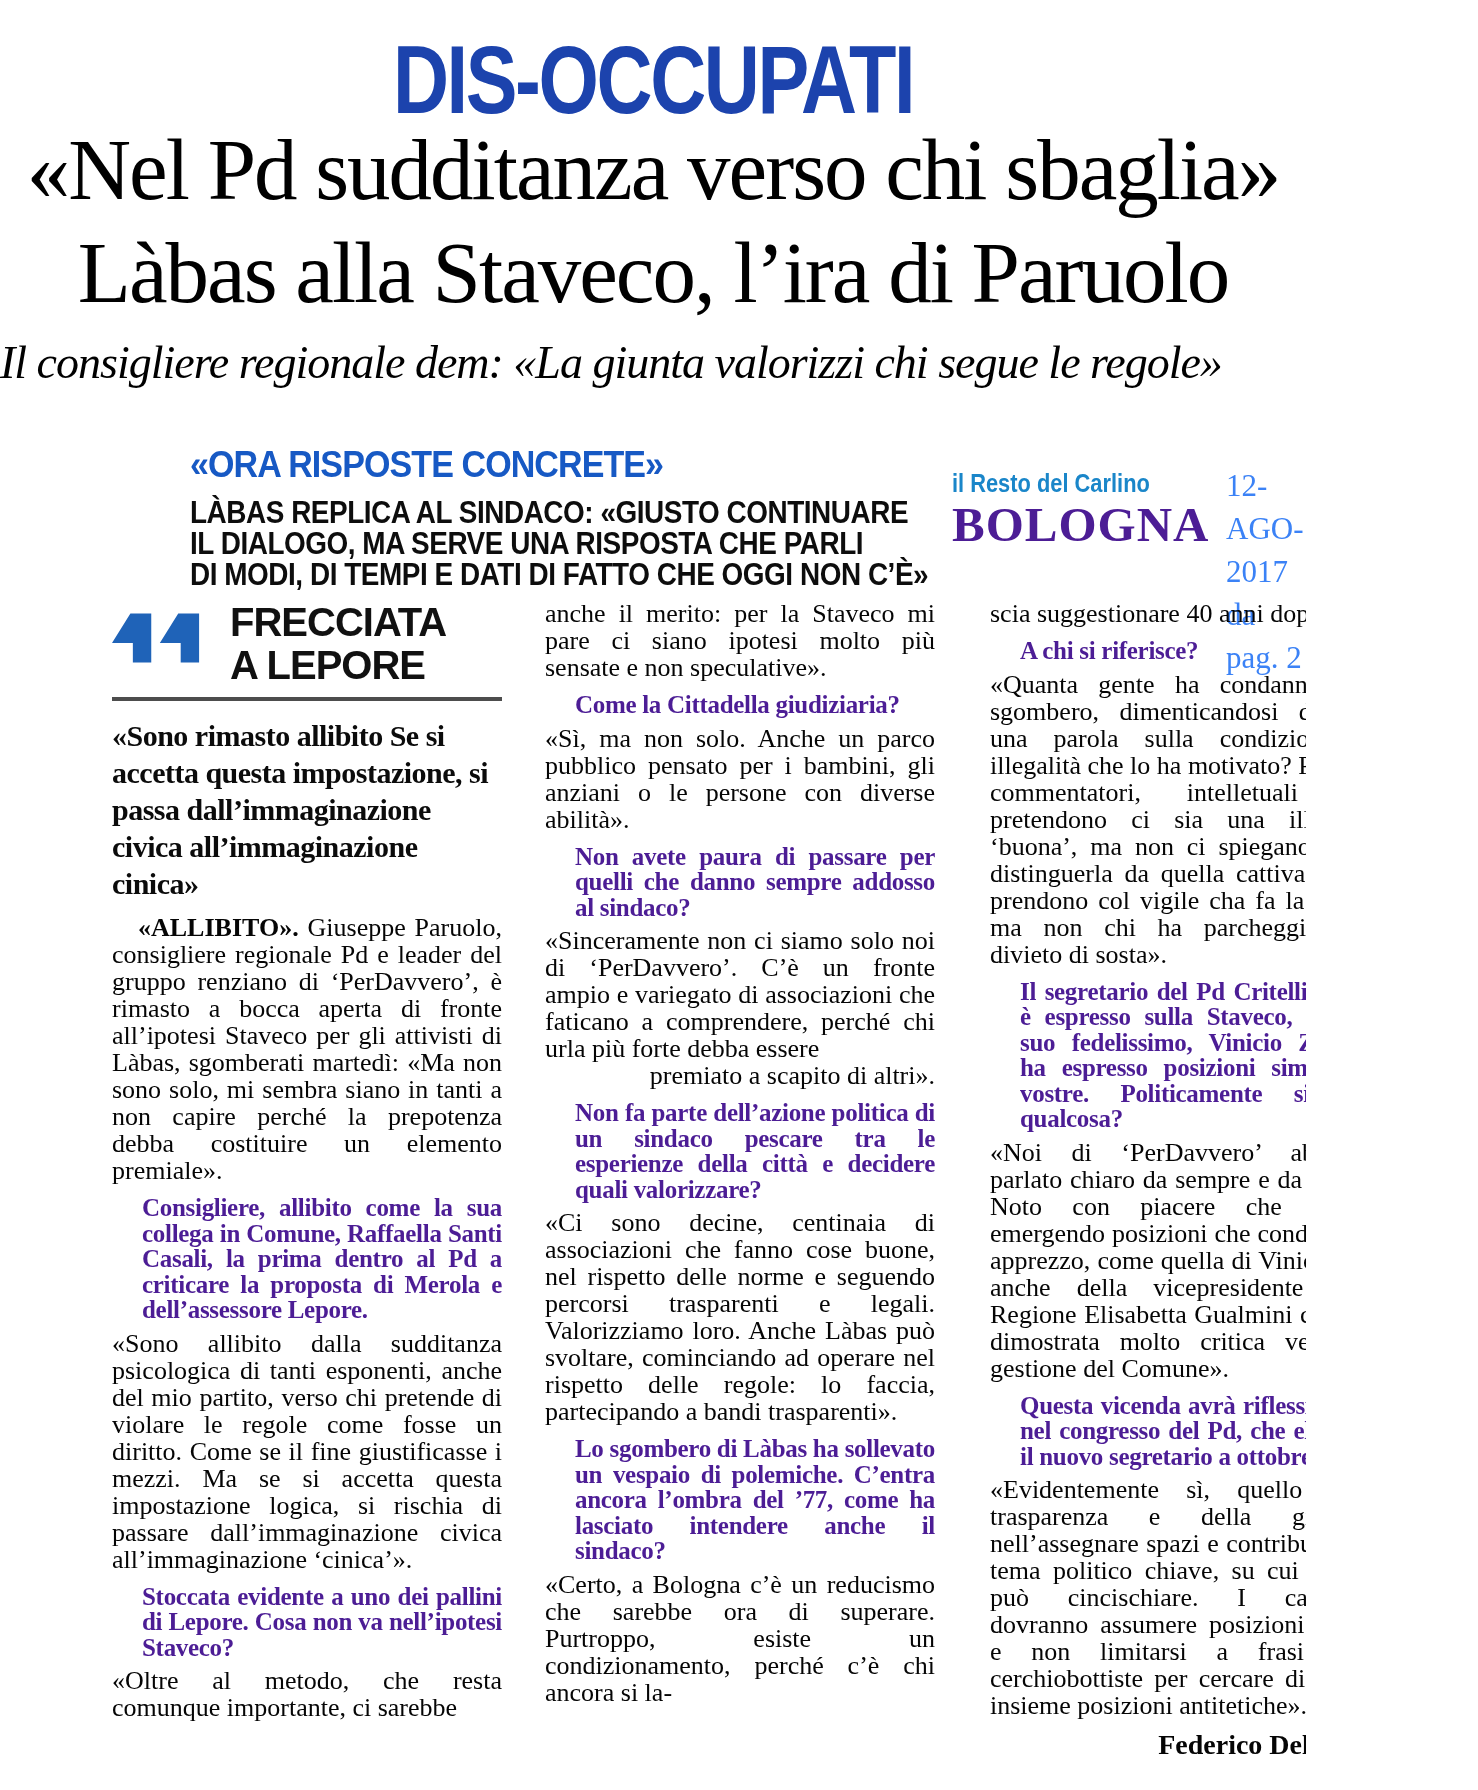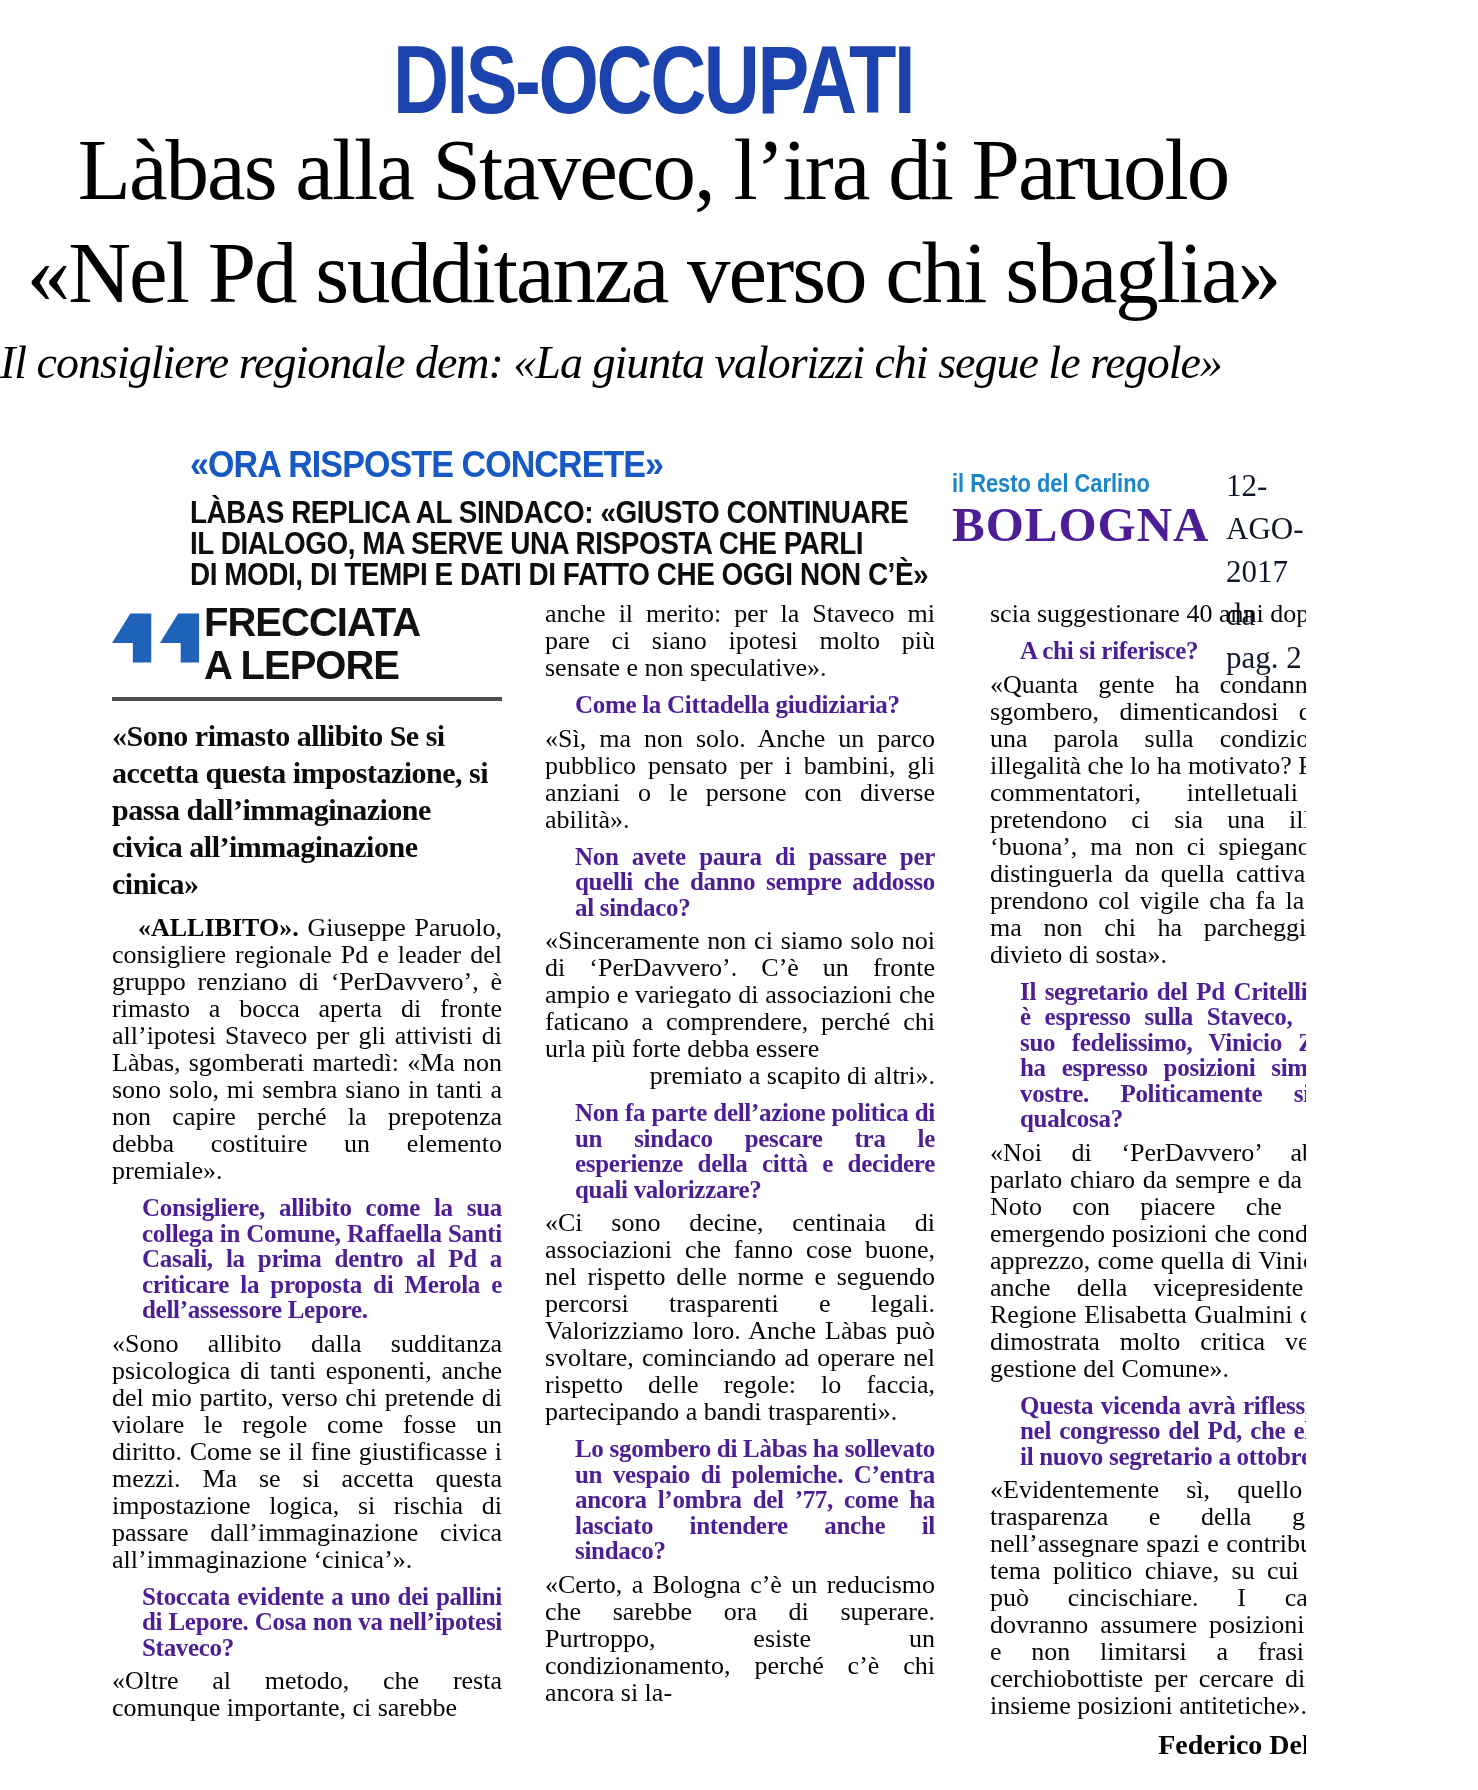--- a/index.html
+++ b/index.html
@@ -25,31 +25,31 @@
   .sf-line{font-family:"Liberation Sans",sans-serif;font-weight:bold;font-size:31px;
            line-height:31px;color:#0d0d0d;transform:scaleX(0.9);transform-origin:left;
            white-space:nowrap;letter-spacing:-0.5px;}
 
   
   .masthead{position:absolute;left:952px;top:468px;}
   .mh-top{font-family:"Liberation Sans",sans-serif;font-weight:bold;font-size:26px;
           color:#1a86c9;transform:scaleX(0.84);transform-origin:left;white-space:nowrap;}
   .mh-bottom{font-family:"Liberation Serif",serif;font-weight:bold;font-size:49px;
              line-height:49px;color:#4c1d95;letter-spacing:1px;margin-top:1px;white-space:nowrap;}
-  .dateblock{position:absolute;left:1226px;top:464px;font-size:31px;line-height:43px;color:#0f172a;}
+  .dateblock{position:absolute;left:1226px;top:464px;font-size:31px;line-height:43px;color:#3b82f6;}
 
   
   .col{position:absolute;top:600px;width:390px;text-align:justify;
        font-size:26px;line-height:27px;color:#050505;}
   .col-left{left:112px;}
   .col-mid{left:545px;}
   .col-right{left:990px;}
   .col p{margin:0;font-family:Liberation Serif, serif;}
 
-  .qhead{display:flex;align-items:flex-start;text-align:left;}
+  .qhead{display:flex;gap:26px;align-items:flex-start;text-align:left;}
   .qicon{width:92px;height:76px;flex:none;}
   .qicon polygon{fill:#1f63b8;}
   .qlabel{font-family:"Liberation Sans",sans-serif;font-weight:bold;font-size:40px;
           line-height:43px;color:#111;letter-spacing:-1px;padding-top:1px;}
   .qlabel span{display:block;}
   .rule{height:4px;background:#4d4d4d;margin-top:10px;}
   .pullquote{font-family:"Liberation Sans",sans-serif;font-weight:bold;font-size:30px;
              line-height:37px;text-align:left;margin:16px 0 12px 0 !important;
              color:#0b0b0b;letter-spacing:-0.5px;}
 
@@ -61,22 +61,22 @@
   .byline{font-weight:bold;text-align:right;font-size:28px;margin-top:12px !important;}
 </style>
 </head>
 <body>
 
 <div class="page">
 
   <div class="kicker">DIS-OCCUPATI</div>
 
   <h1 class="headline">
+    <span class="hl-line">«Nel Pd sudditanza verso chi sbaglia»</span>
     <span class="hl-line">Làbas alla Staveco, l’ira di Paruolo</span>
-    <span class="hl-line">«Nel Pd sudditanza verso chi sbaglia»</span>
   </h1>
 
   <div class="subhead">Il consigliere regionale dem: «La giunta valorizzi chi segue le regole»</div>
 
   <div class="standfirst">
     <div class="sf-kicker">«ORA RISPOSTE CONCRETE»</div>
     <div class="sf-line">LÀBAS REPLICA AL SINDACO: «GIUSTO CONTINUARE</div>
     <div class="sf-line">IL DIALOGO, MA SERVE UNA RISPOSTA CHE PARLI</div>
     <div class="sf-line">DI MODI, DI TEMPI E DATI DI FATTO CHE OGGI NON C’È»</div>
   </div>

